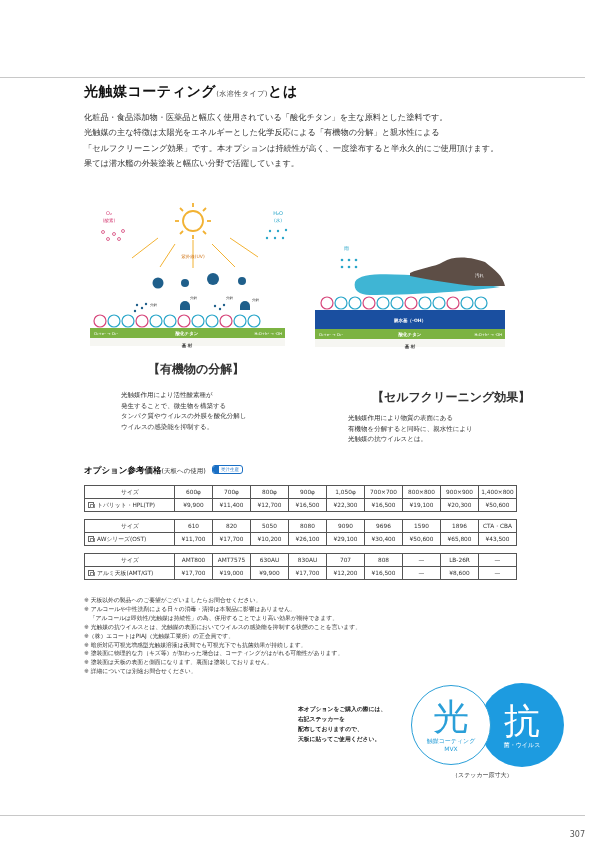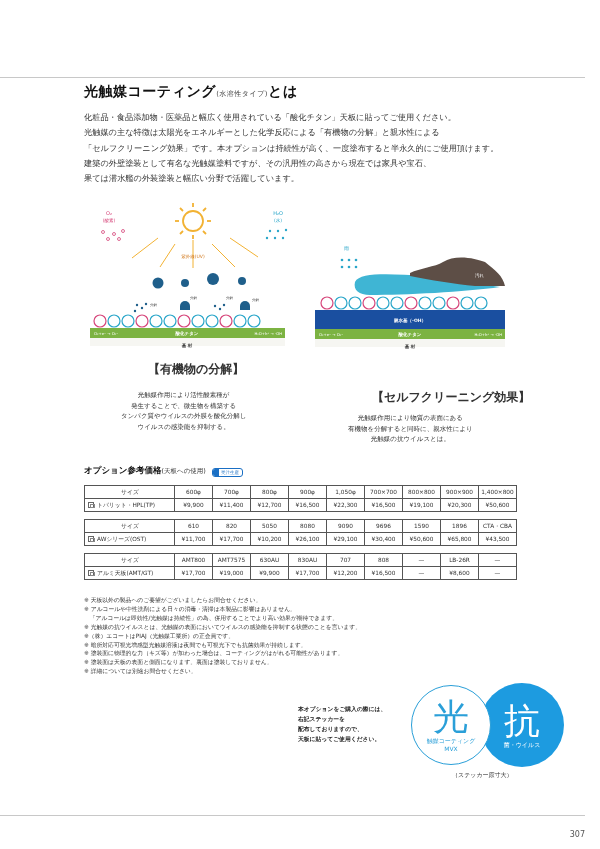--- a/index.html
+++ b/index.html
@@ -14,24 +14,24 @@
   .title .sub { font-size: 7px; font-weight: normal; color: #444; }
 
   .intro { position: absolute; left: 84px; top: 110px; width: 470px; font-size: 8.2px; line-height: 15.3px; color: #333; }
   .intro p { white-space: nowrap; }
 
   
   .diagram { position: absolute; }
   .diag1 { left: 90px; top: 200px; width: 215px; height: 150px; }
   .diag2 { left: 315px; top: 240px; width: 210px; height: 110px; }
   .caption { position: absolute; font-size: 12px; font-weight: bold; color: #333; white-space: nowrap; }
-  .desc { position: absolute; font-size: 6.5px; line-height: 10.5px; color: #333; text-align: center; }
+  .desc { position: absolute; font-size: 6.5px; line-height: 10.5px; color: #333; }
   .desc p { white-space: nowrap; }
 
-  .price-title { position: absolute; left: 84px; top: 465px; font-size: 8.5px; font-weight: bold; color: #111; display: flex; align-items: flex-end; gap: 6px; white-space: nowrap; }
+  .price-title { position: absolute; left: 84px; top: 465px; font-size: 8.5px; font-weight: bold; color: #111; display: flex; align-items: flex-start; gap: 6px; white-space: nowrap; }
   .price-title .sub { font-size: 6.5px; font-weight: normal; color: #333; }
   .badge { display: inline-block; font-size: 4.5px; color: #1a6fc4; border: 1px solid #1a6fc4; border-radius: 3px; padding: 0 3px 0 8px; position: relative; font-weight: normal; line-height: 7px; }
   .badge::before { content: ""; position: absolute; left: 0; top: 0; bottom: 0; width: 6px; background: #1a6fc4; border-radius: 2px 0 0 2px; }
 
   table.ptable { position: absolute; left: 84px; border-collapse: collapse; font-size: 5.8px; color: #333; }
   table.ptable td { border: 0.8px solid #555; height: 13px; text-align: center; padding: 0 2px; white-space: nowrap; }
   table.ptable td.lbl { width: 90px; text-align: left; padding-left: 3px; }
   table.ptable td.hd { text-align: center; }
   table.ptable td.v { width: 38px; }
   .chk { display: inline-block; width: 6px; height: 6px; border: 0.8px solid #666; margin-right: 3px; vertical-align: -1px; position: relative; }
@@ -52,24 +52,23 @@
 </head>
 <body>
 
 <div class="rule-top"></div>
 
 <div class="title">
   <span>光触媒コーティング</span><span class="sub">(水溶性タイプ)</span><span>とは</span>
 </div>
 
 <div class="intro">
-  <p>化粧品・食品添加物・医薬品と幅広く使用されている「酸化チタン」天板に貼ってご使用ください。</p>
+  <p>化粧品・食品添加物・医薬品と幅広く使用されている「酸化チタン」を主な原料とした塗料です。</p>
   <p>光触媒の主な特徴は太陽光をエネルギーとした化学反応による「有機物の分解」と親水性による</p>
   <p>「セルフクリーニング効果」です。本オプションは持続性が高く、一度塗布すると半永久的にご使用頂けます。</p>
-  <p>建築の外壁塗装として有名な光触媒塗料ですが、その汎用性の高さから現在では家具や宝石、</p>
   <p>果ては潜水艦の外装塗装と幅広い分野で活躍しています。</p>
 </div>
 
 <div class="diagram diag1">
   <svg width="215" height="150" viewBox="0 0 215 150">
 
     <text x="19" y="15" font-size="5" fill="#d6457a" text-anchor="middle" font-family="DejaVu Sans, sans-serif">O₂</text>
     <text x="19" y="22" font-size="4.5" fill="#d6457a" text-anchor="middle" font-family="DejaVu Sans, sans-serif">(酸素)</text>
     <g fill="none" stroke="#d6457a" stroke-width="0.8">
       <circle cx="13" cy="32" r="1.5"></circle>

